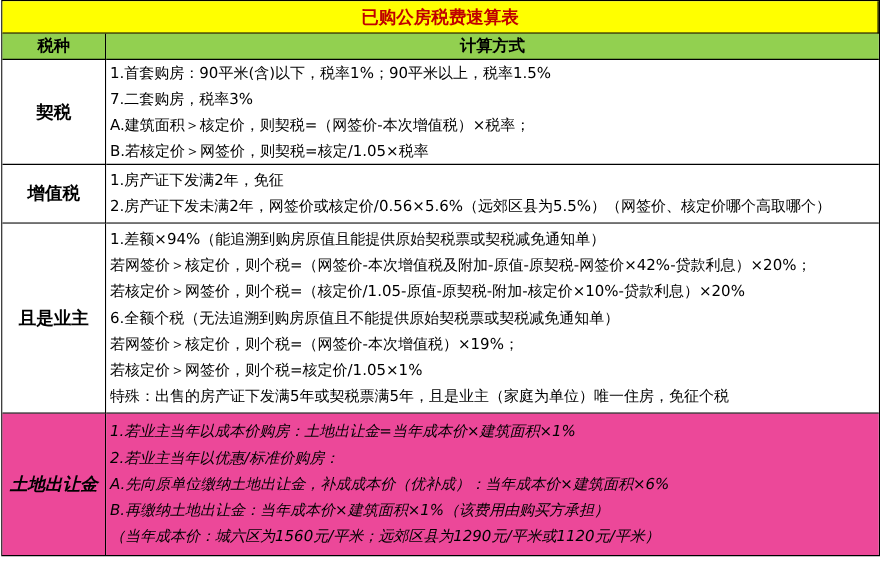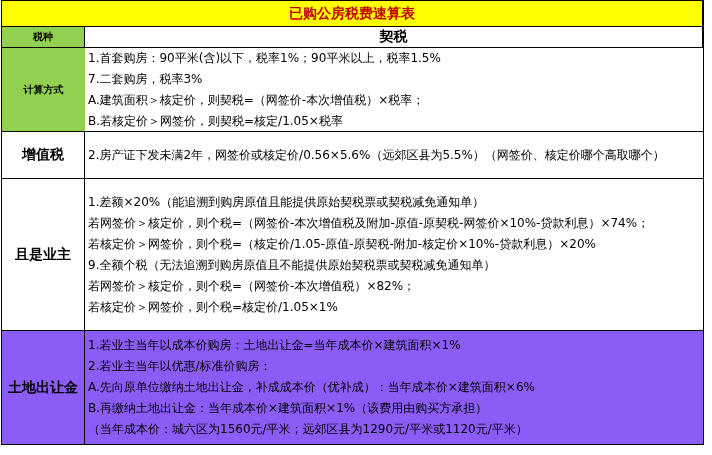--- a/index.html
+++ b/index.html
@@ -19,70 +19,72 @@
   .cell.last-row{border-bottom:none;}
   .title-cell{
     grid-column:1/3;
     background:#FFFF00;
     display:flex;align-items:center;justify-content:center;
     font-weight:bold;font-size:14px;color:#C00000;
   }
   .head-cell{
     background:#92D050;color:#000;
     display:flex;align-items:center;justify-content:center;
-    font-weight:bold;font-size:10px;
+    font-weight:bold;font-size:13px;
   }
   .label-cell{
     display:flex;align-items:center;justify-content:center;
     font-weight:bold;font-size:14px;color:#000;
     text-align:center;padding:0 1px;
   }
   .content-cell{
     display:flex;flex-direction:column;justify-content:center;
     padding-left:3px;padding-right:2px;
     font-size:12px;color:#000;
   }
   .content-cell .line{
     line-height:21px;height:21px;white-space:nowrap;
   }
-  .bg-yellow{background:#8b5cf6;}
+  .bg-yellow{background:#ec4899;font-style:italic;}
   .bg-white{background:#FFFFFF;}
 </style>
 </head>
 <body>
 
 <div class="sheet">
   <div class="tax-table">
 
     <div class="cell title-cell">已购公房税费速算表</div>
 
     <div class="cell head-cell">税种</div>
+    <div class="cell head-cell last-col">计算方式</div>
+
     <div class="cell label-cell bg-white">契税</div>
-
-    <div class="cell head-cell last-col">计算方式</div>
     <div class="cell content-cell last-col bg-white">
       <div class="line">1.首套购房：90平米(含)以下，税率1%；90平米以上，税率1.5%</div>
       <div class="line">7.二套购房，税率3%</div>
       <div class="line">A.建筑面积＞核定价，则契税=（网签价-本次增值税）×税率；</div>
       <div class="line">B.若核定价＞网签价，则契税=核定/1.05×税率</div>
     </div>
 
     <div class="cell label-cell bg-white">增值税</div>
     <div class="cell content-cell last-col bg-white">
+      <div class="line">1.房产证下发满2年，免征</div>
       <div class="line">2.房产证下发未满2年，网签价或核定价/0.56×5.6%（远郊区县为5.5%）（网签价、核定价哪个高取哪个）</div>
     </div>
 
     <div class="cell label-cell bg-white">且是业主</div>
     <div class="cell content-cell last-col bg-white">
-      <div class="line">1.差额×20%（能追溯到购房原值且能提供原始契税票或契税减免通知单）</div>
-      <div class="line">若网签价＞核定价，则个税=（网签价-本次增值税及附加-原值-原契税-网签价×10%-贷款利息）×74%；</div>
+      <div class="line">1.差额×94%（能追溯到购房原值且能提供原始契税票或契税减免通知单）</div>
+      <div class="line">若网签价＞核定价，则个税=（网签价-本次增值税及附加-原值-原契税-网签价×42%-贷款利息）×20%；</div>
       <div class="line">若核定价＞网签价，则个税=（核定价/1.05-原值-原契税-附加-核定价×10%-贷款利息）×20%</div>
-      <div class="line">9.全额个税（无法追溯到购房原值且不能提供原始契税票或契税减免通知单）</div>
-      <div class="line">若网签价＞核定价，则个税=（网签价-本次增值税）×82%；</div>
+      <div class="line">6.全额个税（无法追溯到购房原值且不能提供原始契税票或契税减免通知单）</div>
+      <div class="line">若网签价＞核定价，则个税=（网签价-本次增值税）×19%；</div>
       <div class="line">若核定价＞网签价，则个税=核定价/1.05×1%</div>
+      <div class="line">特殊：出售的房产证下发满5年或契税票满5年，且是业主（家庭为单位）唯一住房，免征个税</div>
     </div>
 
     <div class="cell label-cell last-row bg-yellow">土地出让金</div>
     <div class="cell content-cell last-col last-row bg-yellow">
       <div class="line">1.若业主当年以成本价购房：土地出让金=当年成本价×建筑面积×1%</div>
       <div class="line">2.若业主当年以优惠/标准价购房：</div>
       <div class="line">A.先向原单位缴纳土地出让金，补成成本价（优补成）：当年成本价×建筑面积×6%</div>
       <div class="line">B.再缴纳土地出让金：当年成本价×建筑面积×1%（该费用由购买方承担）</div>
       <div class="line">（当年成本价：城六区为1560元/平米；远郊区县为1290元/平米或1120元/平米）</div>
     </div>

